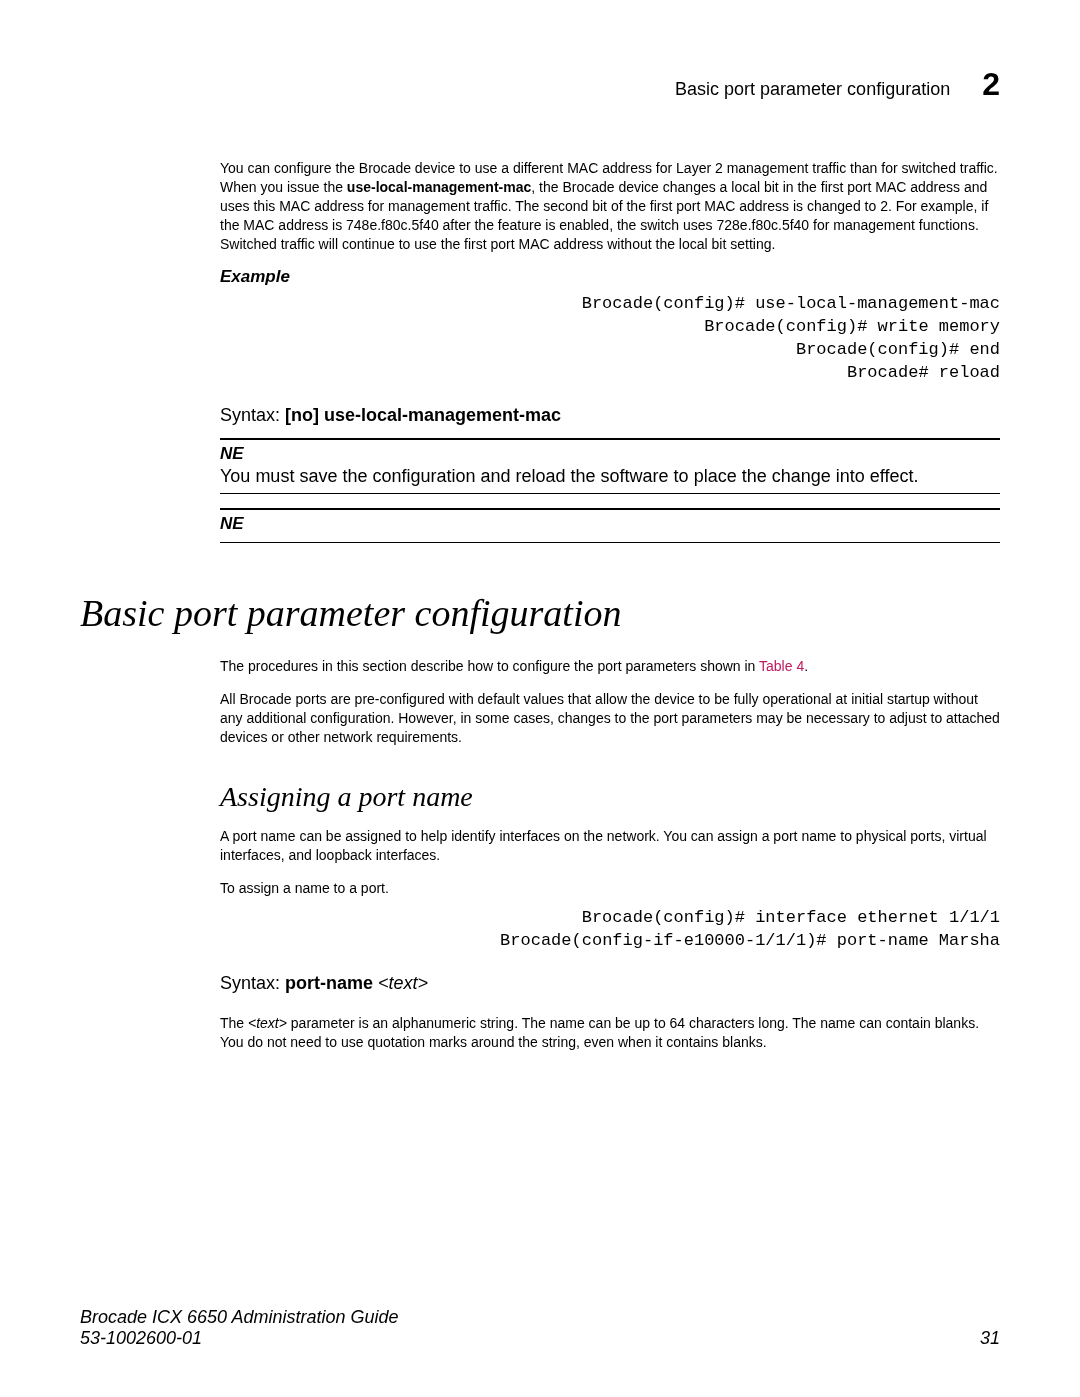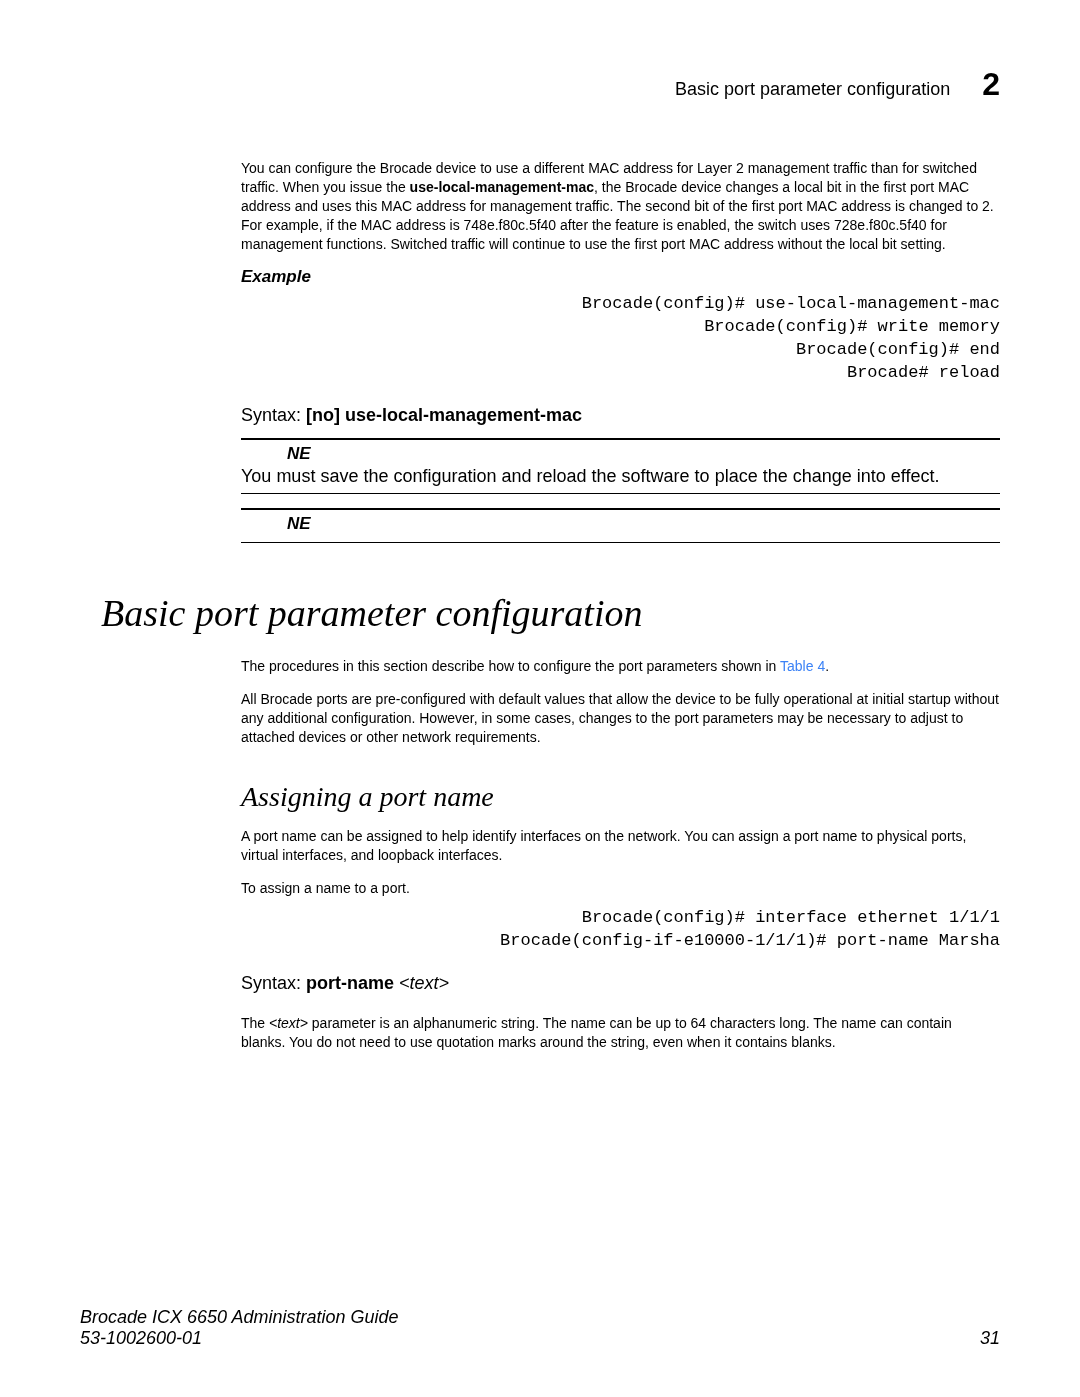--- a/index.html
+++ b/index.html
@@ -9,21 +9,21 @@
     width: 1080px;
     height: 1397px;
     background: #ffffff;
     font-family: Arial, Helvetica, sans-serif;
     color: #000;
     position: relative;
   }
   .page {
     position: absolute;
     inset: 0;
-    padding: 60px 80px 0 101px;
+    padding: 60px 80px 0 80px;
     box-sizing: border-box;
   }
   .running-header {
     display: flex;
     justify-content: flex-end;
     align-items: baseline;
     gap: 32px;
     margin-bottom: 56px;
     margin-top: 6px;
   }
@@ -72,38 +72,37 @@
     border-bottom: 1px solid #000;
     padding: 4px 0 6px 0;
     margin-top: 12px;
   }
   .note-block + .note-block { margin-top: 14px; }
   .note-title {
     font-weight: 700;
     font-style: italic;
     font-size: 17px;
     margin-bottom: 2px;
-    margin-left: 46px;
   }
   .note-text { font-size: 18px; }
   h1.section {
     font-family: Georgia, "Times New Roman", serif;
     font-style: italic;
     font-weight: 400;
     font-size: 38px;
     margin: 48px 0 22px 0;
   }
   h2.subsection {
     font-family: Georgia, "Times New Roman", serif;
     font-style: italic;
     font-weight: 400;
     font-size: 28px;
     margin: 34px 0 14px 0;
   }
-  .link { color: #3b82f6; }
+  .link { color: #be185d; }
   .footer {
     position: absolute;
     left: 80px;
     right: 80px;
     bottom: 48px;
     display: flex;
     justify-content: space-between;
     align-items: flex-end;
     font-style: italic;
     font-size: 18px;

